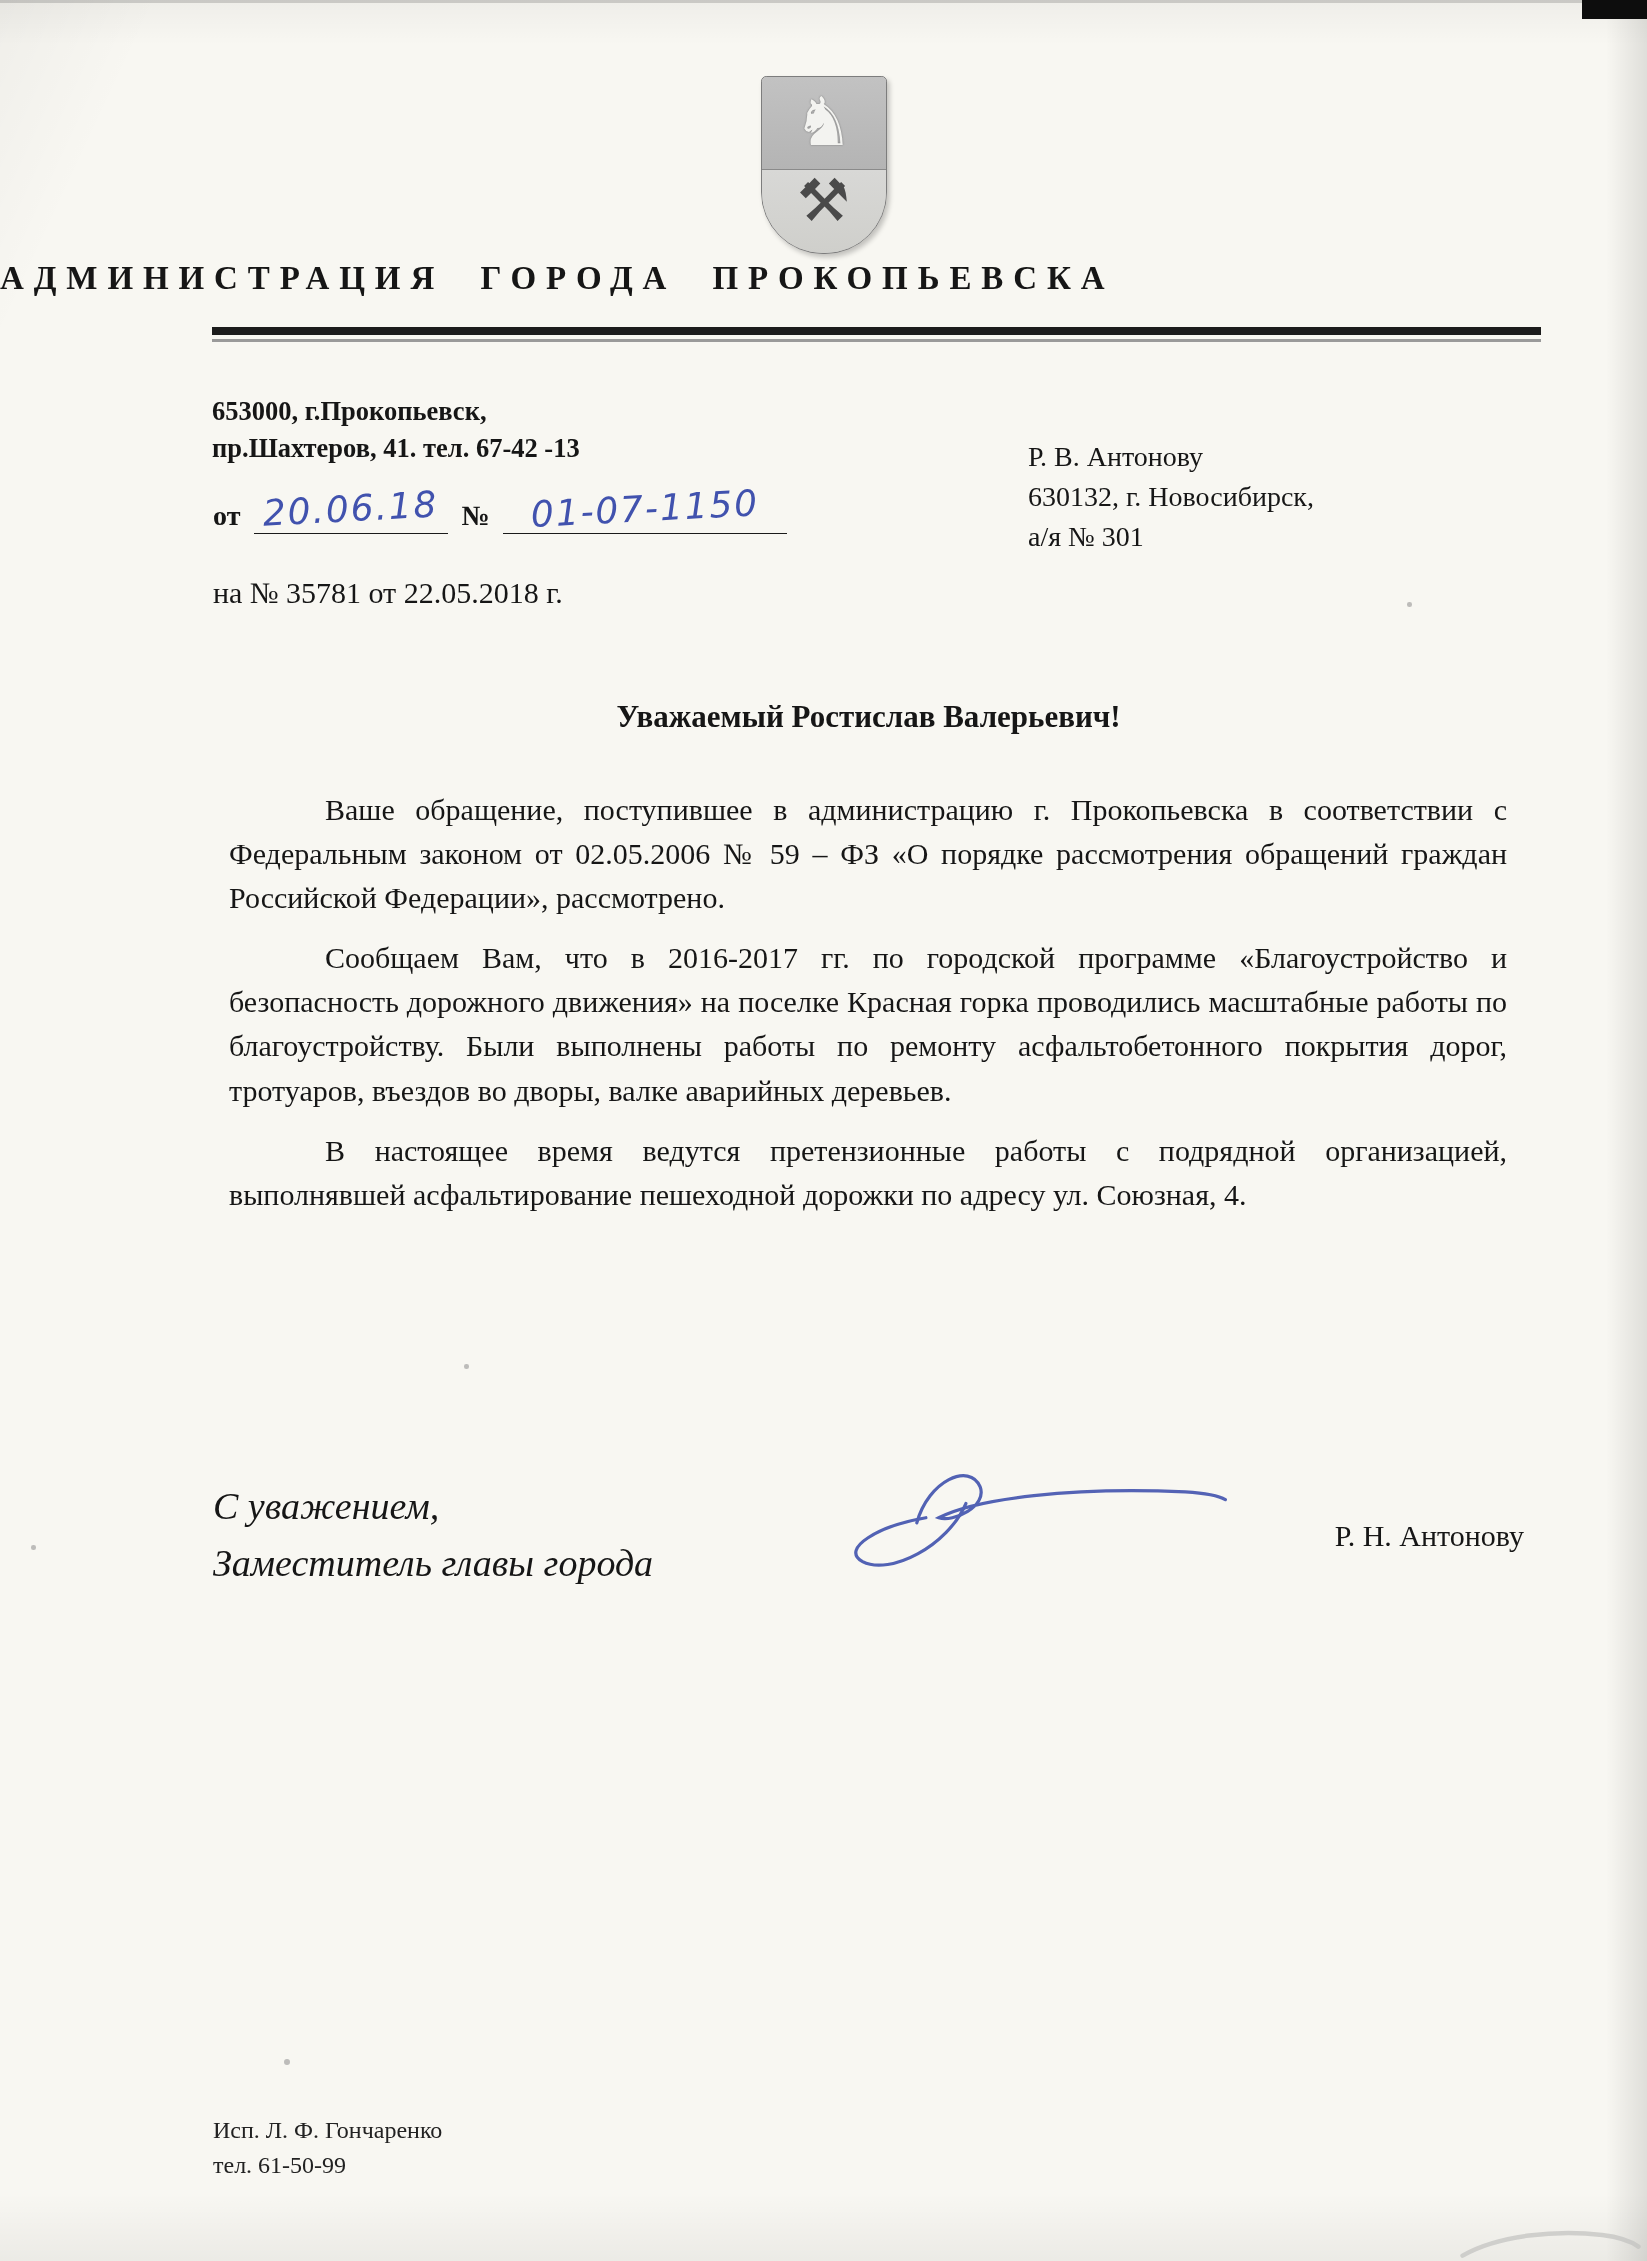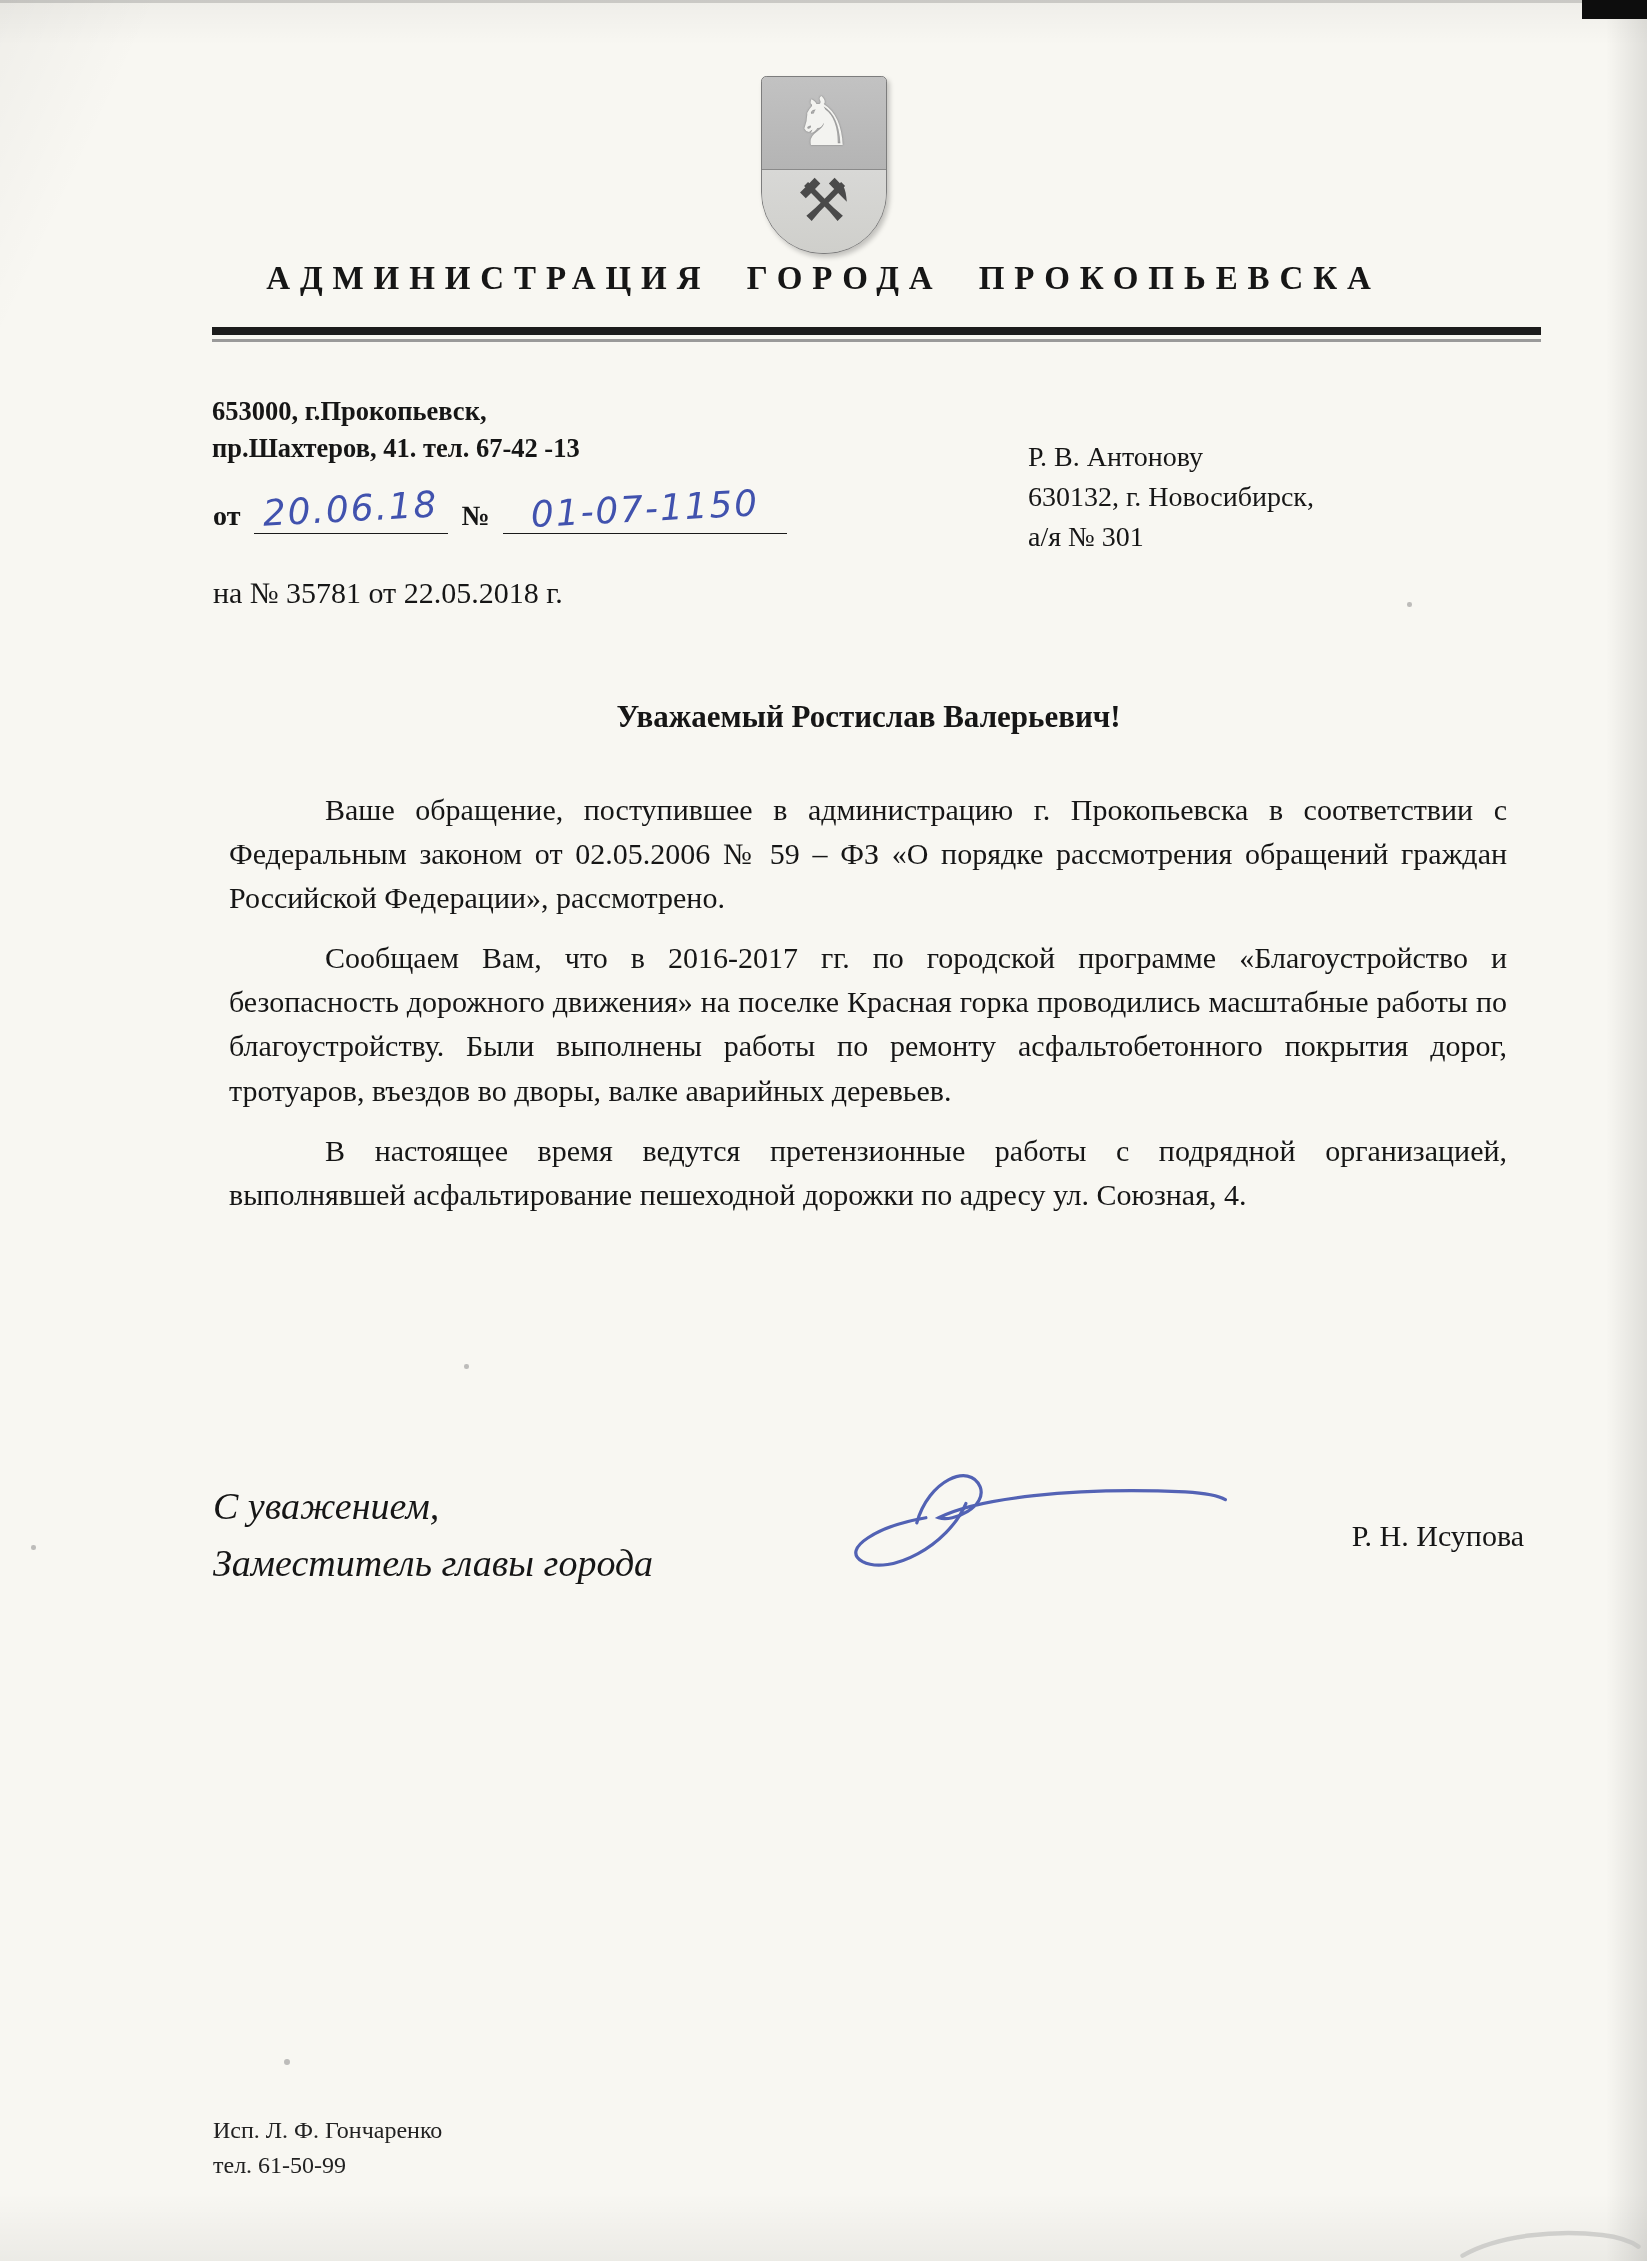--- a/index.html
+++ b/index.html
@@ -37,21 +37,21 @@
   }
   .horse { font-family:"DejaVu Sans", sans-serif; font-size:67px; line-height:1; color:#f3f3f0; text-shadow:0 0 1.9px #6d6d6d; }
   .shield-bottom {
     height:48%; background:linear-gradient(180deg,#d8d8d6,#cfcfcb);
     display:flex; align-items:flex-start; justify-content:center;
   }
   .picks { font-family:"DejaVu Sans", sans-serif; font-size:59px; line-height:1; color:#4a4a4a; margin-top:1.3px; }
   
   .org-title {
     position:absolute; top:260px; left:0; width:100%;
-    text-align:center; font-weight:bold; font-size:33px;
+    text-align:left; font-weight:bold; font-size:33px;
     letter-spacing:0.30em; word-spacing:0.55em; white-space:nowrap;
   }
   .rule-wrap { position:absolute; top:327px; left:212px; width:1329px; }
   .rule-thick { height:8.4px; background:#1c1c1c; }
   .rule-thin { height:3.2px; background:#9a9a9a; margin-top:3.2px; }
   .addr-block { position:absolute; top:393px; left:212px; font-size:26.5px; font-weight:bold; line-height:1.38; }
   .ref-line { position:absolute; top:492px; left:213px; font-size:28px; font-weight:bold; white-space:nowrap; }
   .hw-slot { display:inline-block; border-bottom:1.9px solid #1b1b1b; text-align:center; margin:0 6.5px; vertical-align:baseline; }
   .slot-date { width:194px; }
   .slot-num  { width:284px; }
@@ -144,21 +144,21 @@
     <div>Заместитель главы города</div>
   </div>
 
   <svg class="signature-svg" width="426" height="149" viewBox="0 0 660 230">
     <g fill="none" stroke="#4152ae" stroke-width="5" stroke-linecap="round" opacity="0.9">
       <path d="M150 128 C168 62 232 34 248 72 C260 102 206 128 184 120 C242 90 392 72 566 80 C598 82 618 86 628 92"></path>
       <path d="M226 98 C198 164 108 210 66 188 C30 168 92 132 164 120"></path>
     </g>
   </svg>
 
-  <div class="signer-name">Р. Н. Исупова</div>
+  <div class="signer-name">Р. Н. Антонову</div>
 
   <div class="footer">
     <div>Исп. Л. Ф. Гончаренко</div>
     <div>тел. 61-50-99</div>
   </div>
 
 </div>
 
 
 </body></html>

